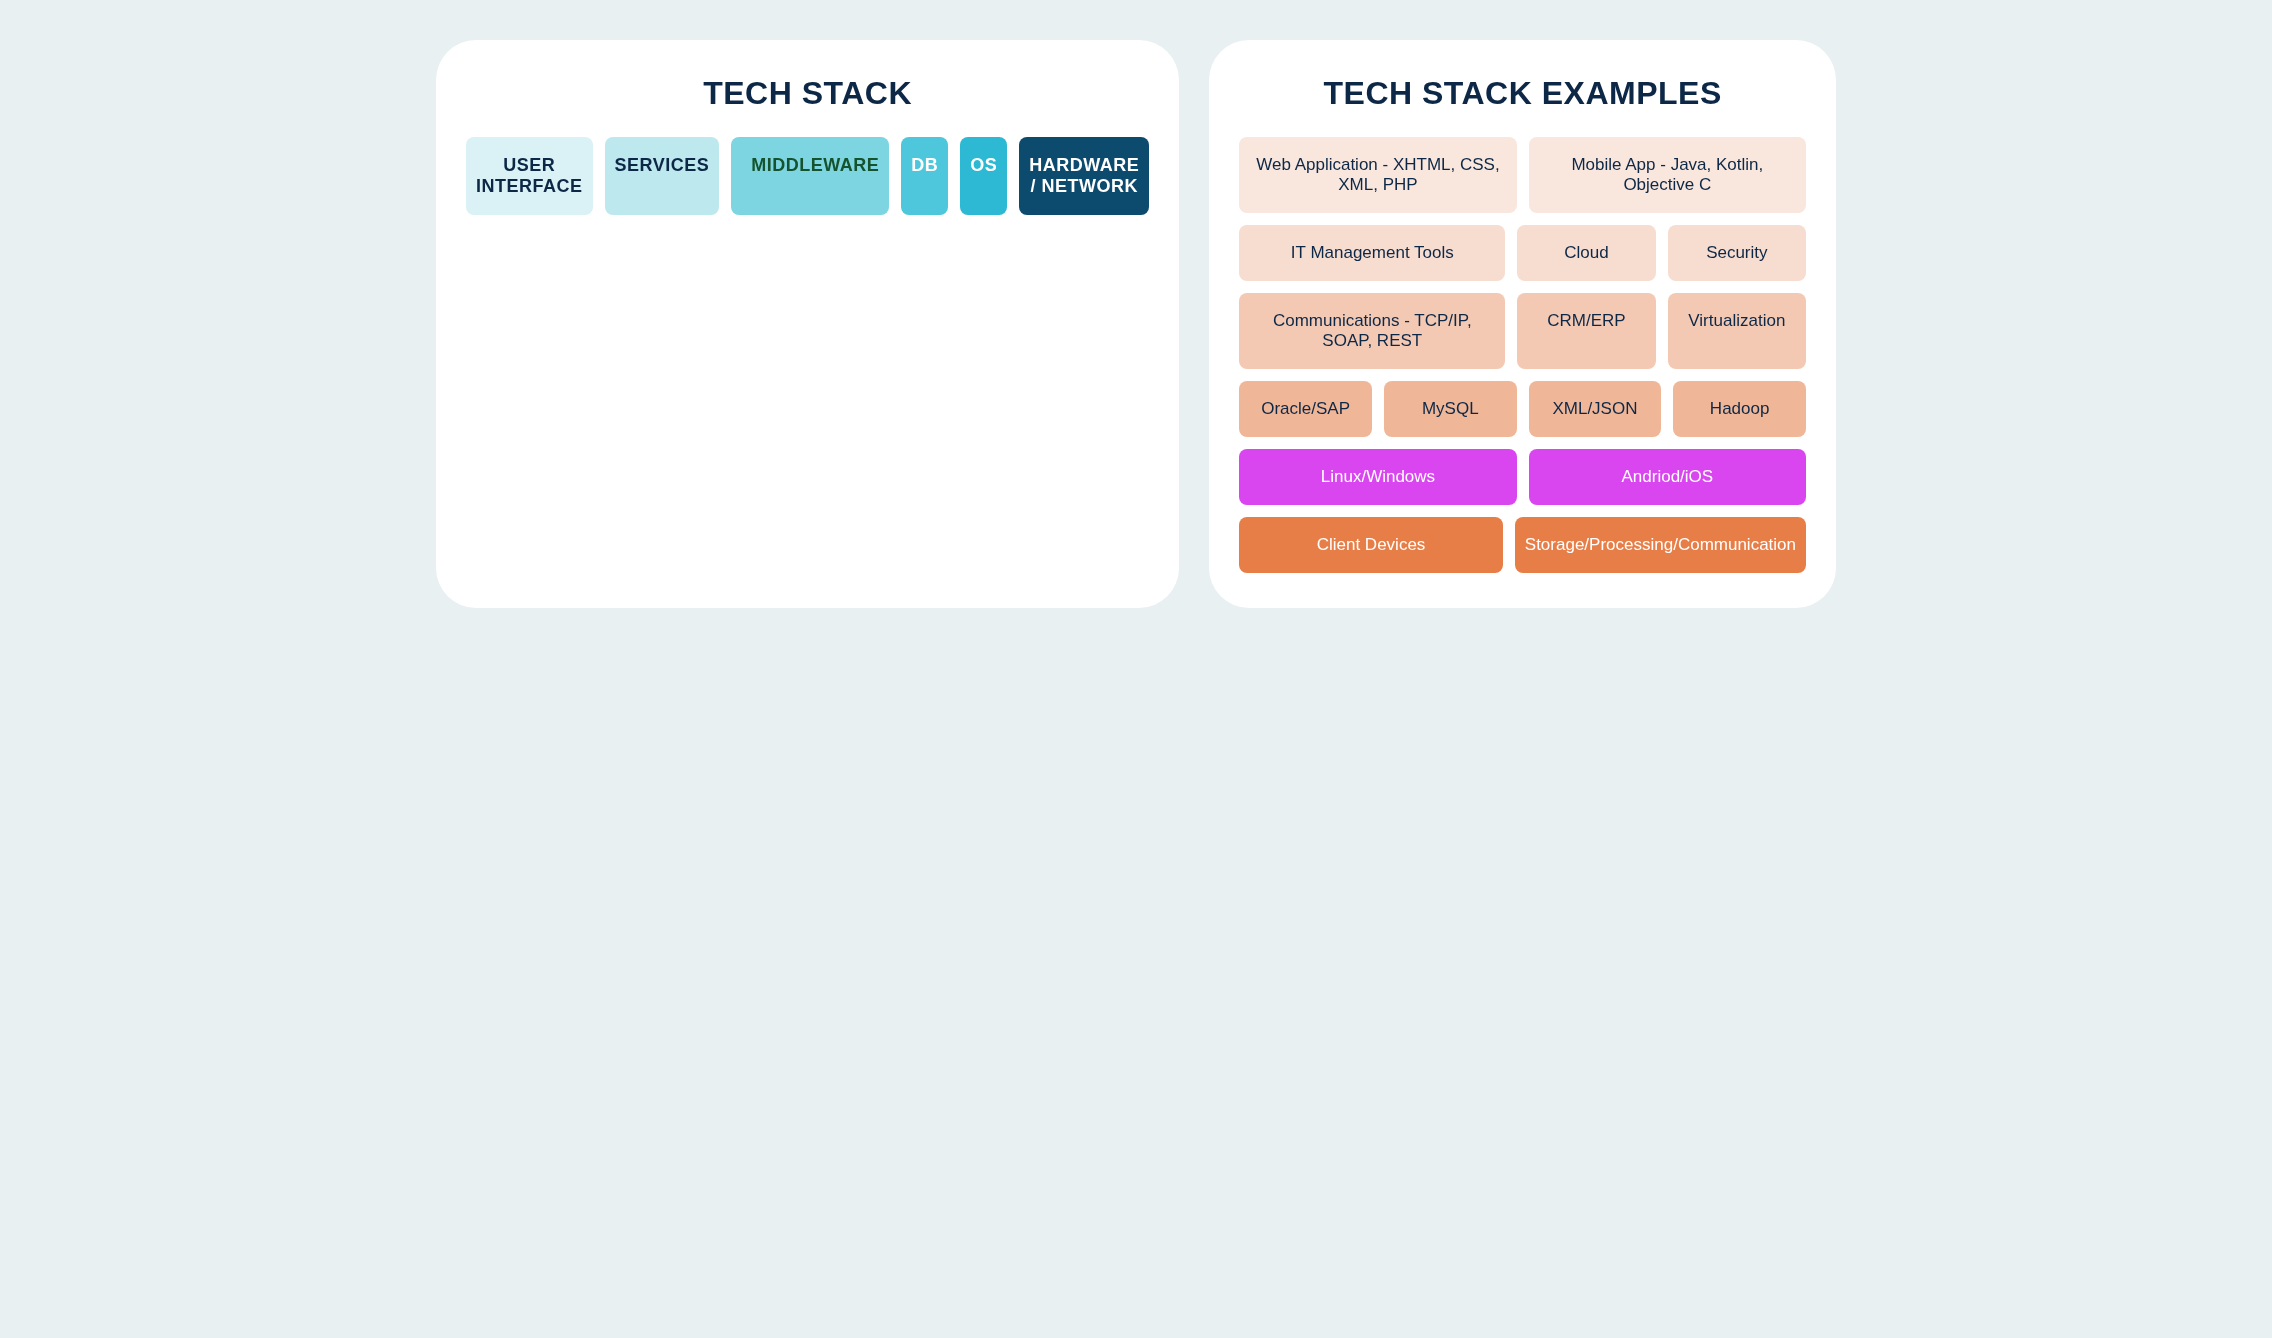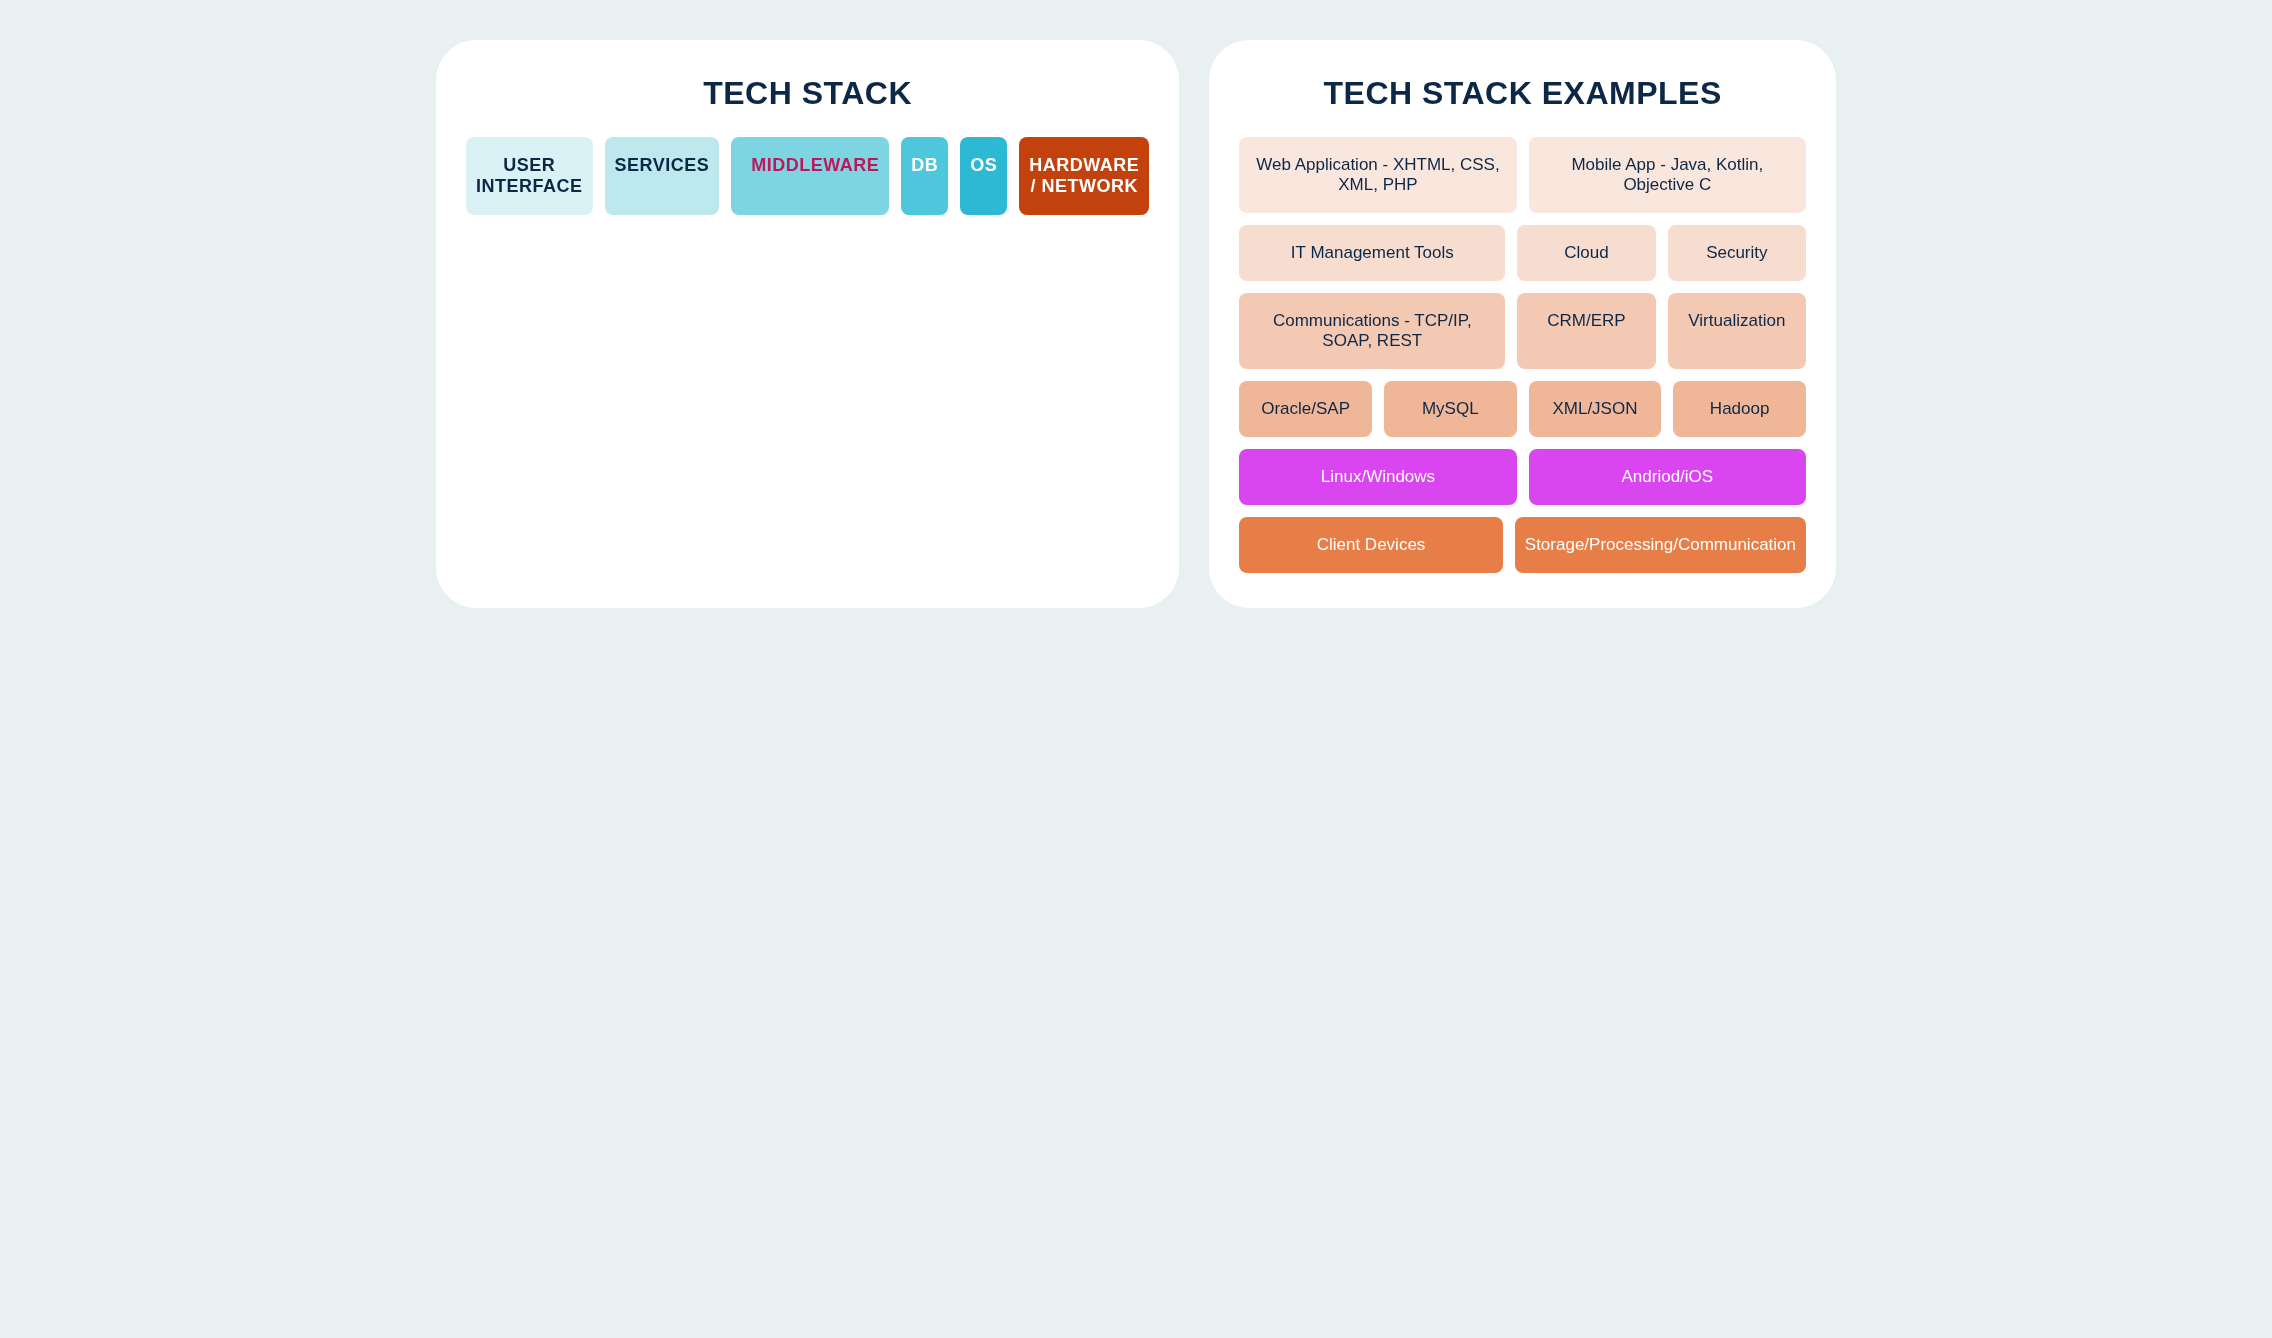--- a/index.html
+++ b/index.html
@@ -44,24 +44,24 @@
 .layer {
   border-radius: 8px;
   padding: 18px 10px;
   text-align: center;
   font-weight: 600;
   font-size: 18px;
   letter-spacing: 0.5px;
 }
 .layer-1 { background: #daf2f5; color: #0d2847; }
 .layer-2 { background: #bce8ee; color: #0d2847; }
-.layer-3 { background: #7ed5e2; color: #be185d; padding-left: 20px; }
+.layer-3 { background: #7ed5e2; color: #14532d; padding-left: 20px; }
 .layer-4 { background: #4ec6db; color: #ffffff; }
 .layer-5 { background: #2db8d3; color: #ffffff; }
-.layer-6 { background: #c2410c; color: #ffffff; text-align: center; }
+.layer-6 { background: #0c4a6e; color: #ffffff; text-align: center; }
 
 .examples {
   display: flex;
   flex-direction: column;
   gap: 12px;
 }
 .row {
   display: flex;
   gap: 12px;
 }

